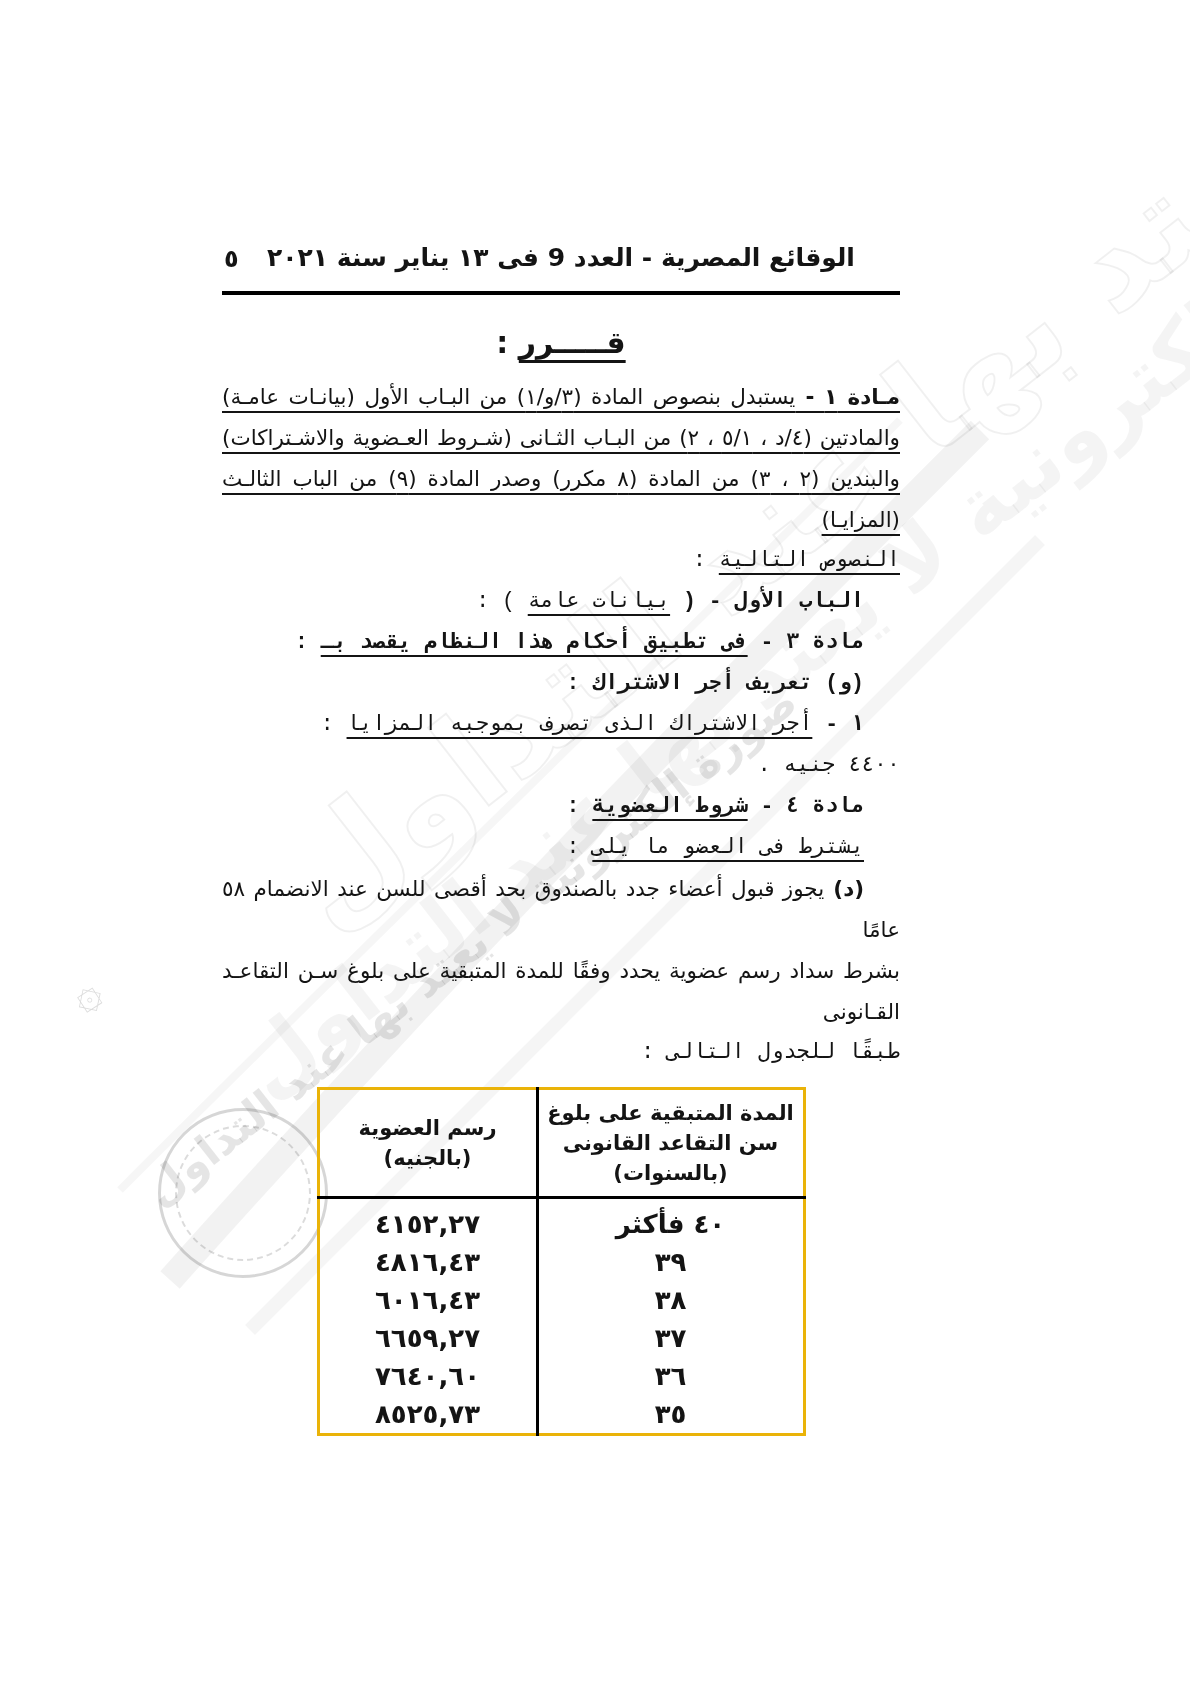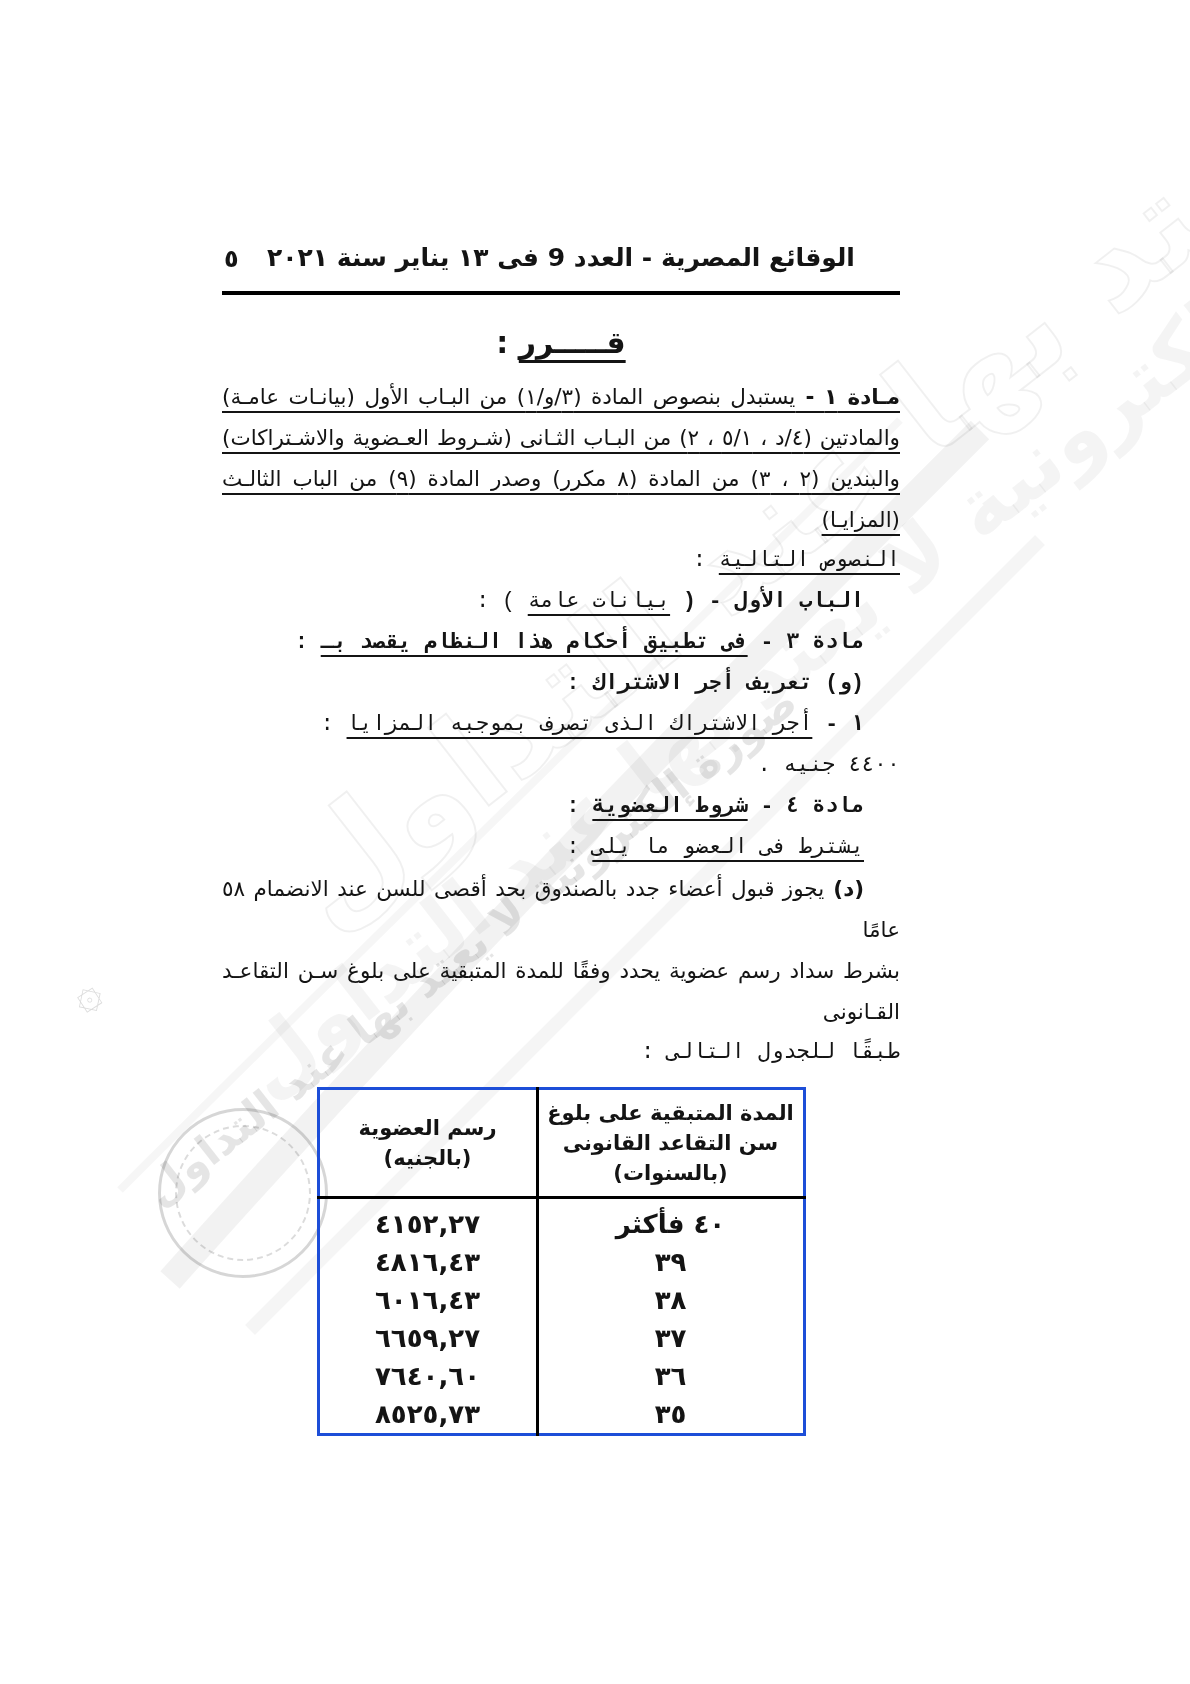--- a/index.html
+++ b/index.html
@@ -53,21 +53,21 @@
   .p-just { text-align:justify; text-align-last:justify; }
   .p-right { text-align:right;font-family:Liberation Mono, monospace; }
   .indent { text-indent:36px; }
   .b { font-weight:bold; }
   .u { text-decoration:underline; text-underline-offset:7px; }
   .u-line { text-decoration:underline; text-underline-offset:7px; }
 
   
   .fee-table {
     border-collapse:collapse;
-    border:3px solid #1d4ed8;
+    border:3px solid #eab308;
     margin:14px auto 0 auto;
     direction:rtl;
   }
   .fee-table th {
     border-bottom:3px solid #000;
     font-size:21px; font-weight:bold;
     padding:8px 6px; line-height:30px;
     text-align:center; vertical-align:middle;
   }
   .fee-table th:first-child, .fee-table td:first-child { border-left:3px solid #000; }

